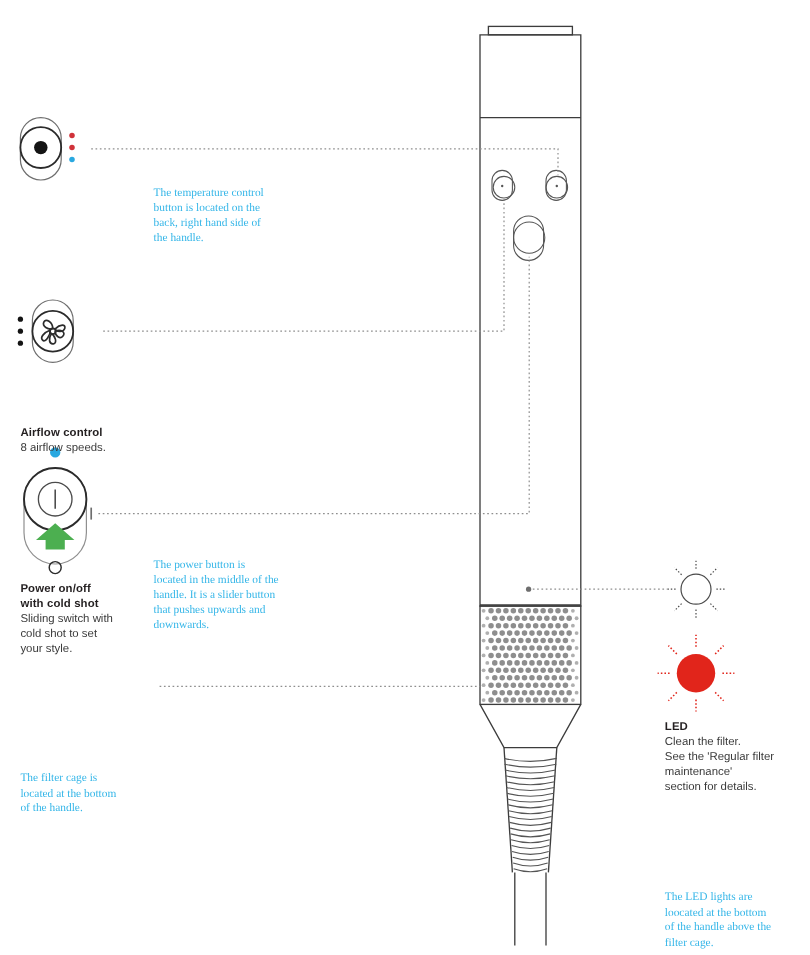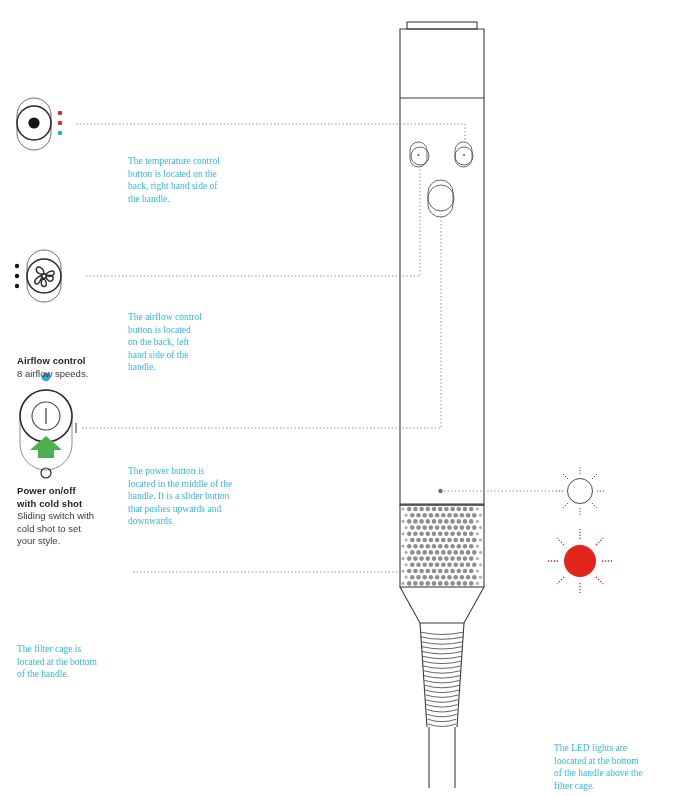--- a/index.html
+++ b/index.html
@@ -359,27 +359,20 @@
     <div class="p">The temperature control</div>
     <div class="p">button is located on the</div>
     <div class="p">back, right hand side of</div>
     <div class="p">the handle.</div>
   </div>
 
   <div class="callout" style="left:17px;top:311px;width:115px;margin-top:44px;">
     <div class="hd">Airflow control</div>
     <div class="bd">8 airflow speeds.</div>
   </div>
-  <div class="blue" style="left:128px;top:311px;width:105px;">
-    <div class="p">The airflow control</div>
-    <div class="p">button is located</div>
-    <div class="p">on the back, left</div>
-    <div class="p">hand side of the</div>
-    <div class="p">handle.</div>
-  </div>
 
   <div class="callout" style="left:17px;top:485px;width:115px;">
     <div class="hd">Power on/off</div>
     <div class="hd">with cold shot</div>
     <div class="bd">Sliding switch with</div>
     <div class="bd">cold shot to set</div>
     <div class="bd">your style.</div>
   </div>
   <div class="blue" style="left:128px;top:465px;width:125px;">
     <div class="p">The power button is</div>
@@ -388,20 +381,27 @@
     <div class="p">that pushes upwards and</div>
     <div class="p">downwards.</div>
   </div>
 
   <div class="blue" style="left:17px;top:643px;width:120px;">
     <div class="p">The filter cage is</div>
     <div class="p">located at the bottom</div>
     <div class="p">of the handle.</div>
   </div>
 
+  <div class="callout" style="left:554px;top:600px;width:118px;">
+    <div class="hd">LED</div>
+    <div class="bd">Clean the filter.</div>
+    <div class="bd">See the 'Regular filter</div>
+    <div class="bd">maintenance'</div>
+    <div class="bd">section for details.</div>
+  </div>
   <div class="blue" style="left:554px;top:742px;width:125px;">
     <div class="p">The LED lights are</div>
     <div class="p">loocated at the bottom</div>
     <div class="p">of the handle above the</div>
     <div class="p">filter cage.</div>
   </div>
 
 </div>
 
 </body></html>

